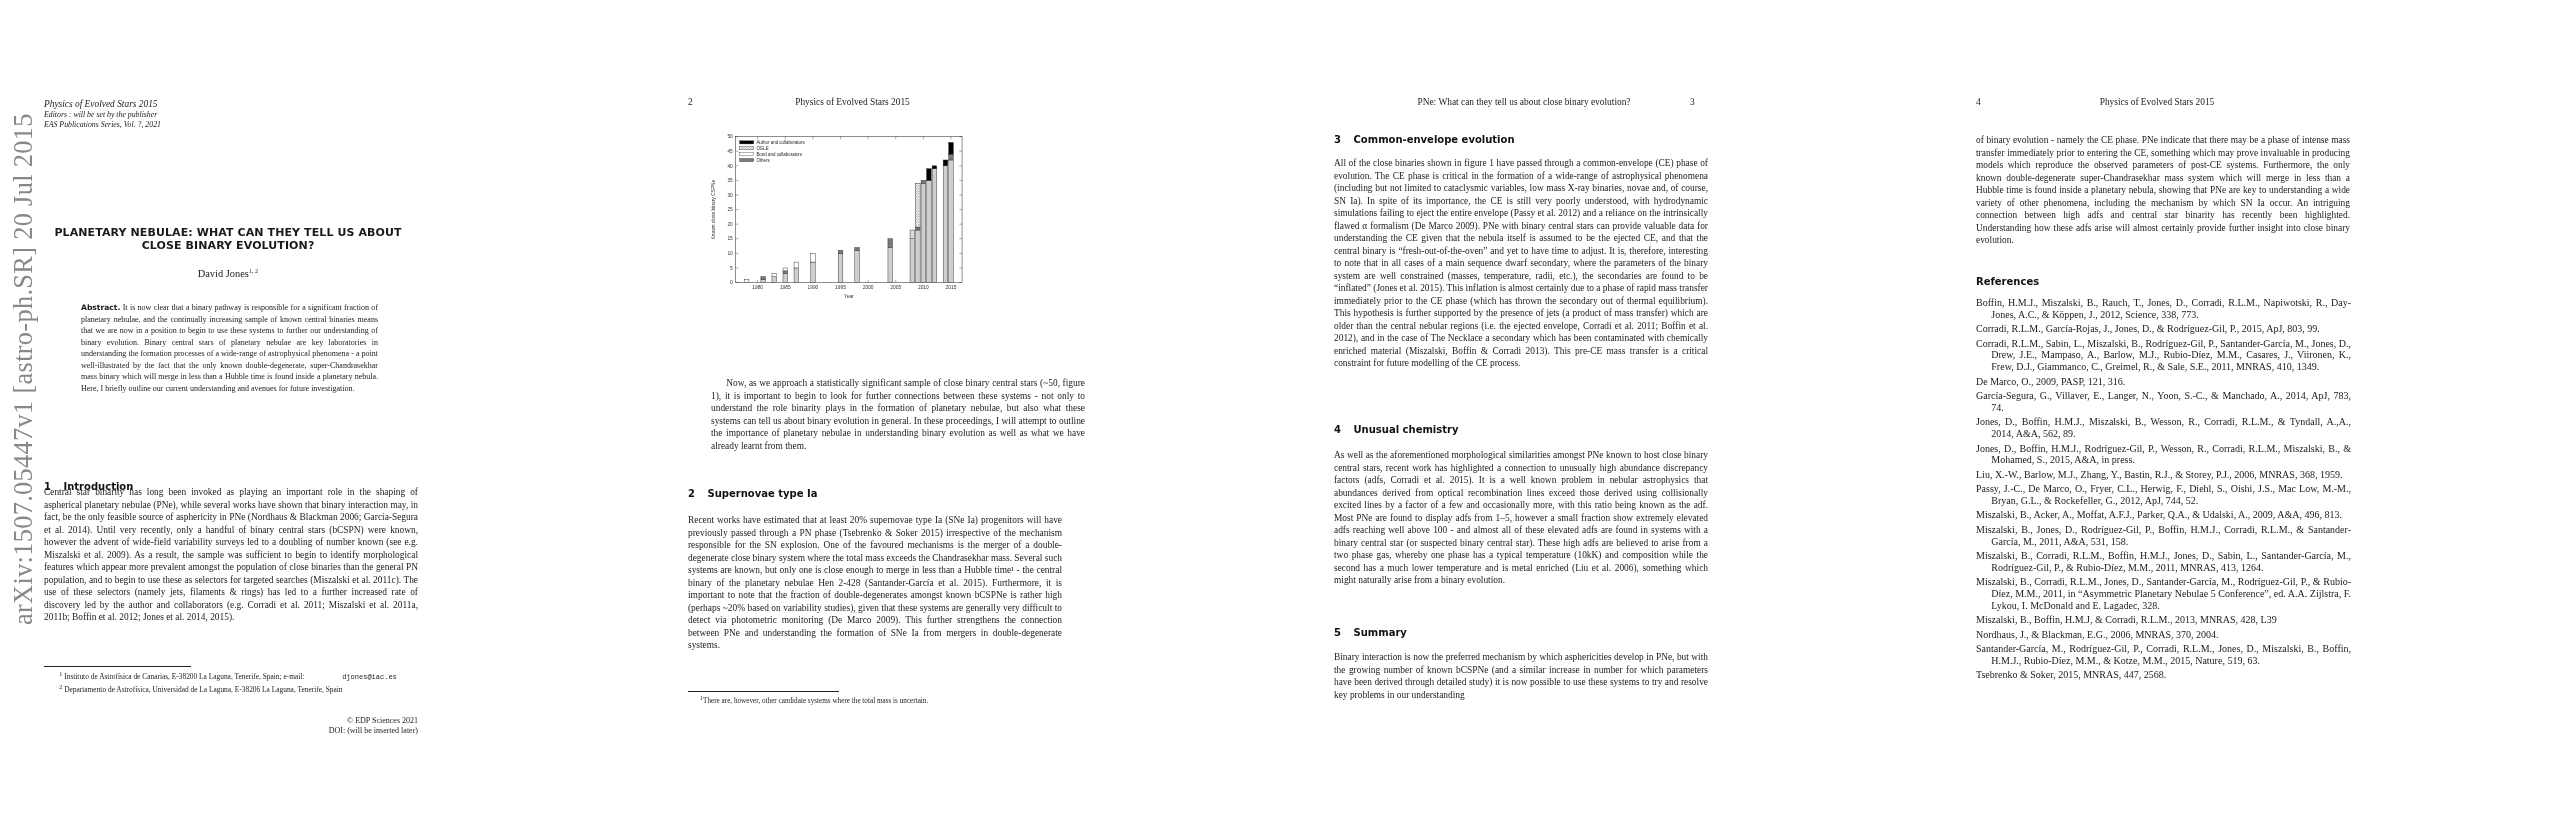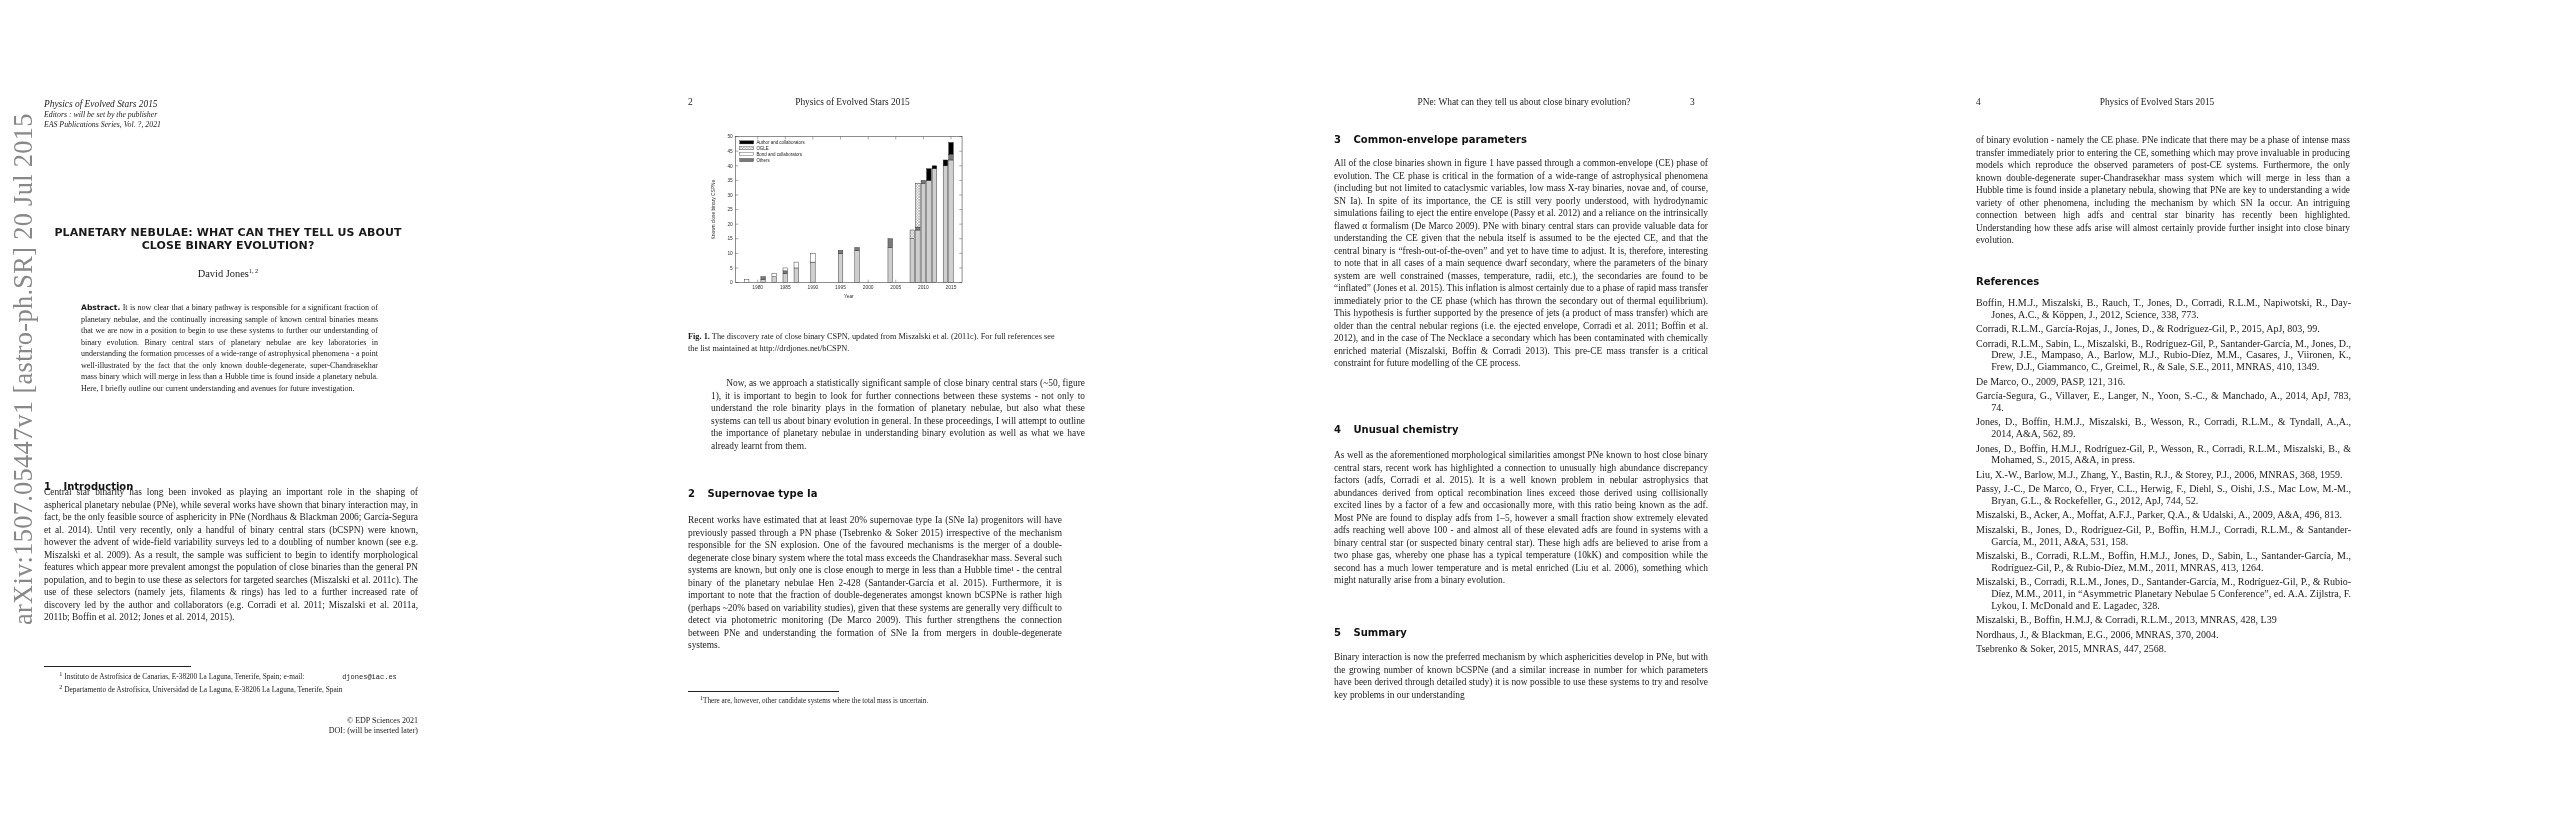--- a/index.html
+++ b/index.html
@@ -217,44 +217,40 @@
           <rect x="50" y="19.5" width="20" height="4.5" fill="url(#xhatch)" stroke="#222" stroke-width="0.5"></rect>
           <text x="74" y="24.3" font-size="6.4" fill="#222" font-family="&quot;Liberation Sans&quot;, sans-serif">OGLE</text>
           <rect x="50" y="28" width="20" height="4.5" fill="#ffffff" stroke="#222" stroke-width="0.5"></rect>
           <text x="74" y="32.8" font-size="6.4" fill="#222" font-family="&quot;Liberation Sans&quot;, sans-serif">Bond and collaborators</text>
           <rect x="50" y="36.5" width="20" height="4.5" fill="#7a7a7a" stroke="#222" stroke-width="0.5"></rect>
           <text x="74" y="41.3" font-size="6.4" fill="#222" font-family="&quot;Liberation Sans&quot;, sans-serif">Others</text>
         </g>
     </svg>
   </div>
 
-  <div id="fig-caption" class="serif">
-    <b>Fig. 1.</b>
-    <span>The discovery rate of close binary CSPN, updated from Miszalski et al. (2011c). For full references see the list maintained at http://drdjones.net/bCSPN.</span>
-  </div>
 
   <p id="p2-para1" class="body-text indent">Now, as we approach a statistically significant sample of close binary central stars (~50, figure 1), it is important to begin to look for further connections between these systems - not only to understand the role binarity plays in the formation of planetary nebulae, but also what these systems can tell us about binary evolution in general.  In these proceedings, I will attempt to outline the importance of planetary nebulae in understanding binary evolution as well as what we have already learnt from them.</p>
 
   <div id="sec2-head" class="section-head">
     <span class="num">2</span><span>Supernovae type Ia</span>
   </div>
   <p id="sec2-body" class="body-text">Recent works have estimated that at least 20% supernovae type Ia (SNe Ia) progenitors will have previously passed through a PN phase (Tsebrenko &amp; Soker 2015) irrespective of the mechanism responsible for the SN explosion.  One of the favoured mechanisms is the merger of a double-degenerate close binary system where the total mass exceeds the Chandrasekhar mass.  Several such systems are known, but only one is close enough to merge in less than a Hubble time¹ - the central binary of the planetary nebulae Hen 2-428 (Santander-García et al. 2015).  Furthermore, it is important to note that the fraction of double-degenerates amongst known bCSPNe is rather high (perhaps ~20% based on variability studies), given that these systems are generally very difficult to detect via photometric monitoring (De Marco 2009).  This further strengthens the connection between PNe and understanding the formation of SNe Ia from mergers in double-degenerate systems.</p>
 
   <div id="p2-fn-rule"></div>
   <div id="p2-fn" class="small-text">
     <sup>1</sup><span>There are, however, other candidate systems where the total mass is uncertain.</span>
   </div>
 </div>
 
 <div class="page" id="p3">
   <div class="running-head runhead-center">PNe: What can they tell us about close binary evolution?</div>
   <div class="running-head pagenum">3</div>
 
   <div id="sec3-head" class="section-head">
-    <span class="num">3</span><span>Common-envelope parameters</span>
+    <span class="num">3</span><span>Common-envelope evolution</span>
   </div>
   <p id="sec3-body" class="body-text">All of the close binaries shown in figure 1 have passed through a common-envelope (CE) phase of evolution.  The CE phase is critical in the formation of a wide-range of astrophysical phenomena (including but not limited to cataclysmic variables, low mass X-ray binaries, novae and, of course, SN Ia).  In spite of its importance, the CE is still very poorly understood, with hydrodynamic simulations failing to eject the entire envelope (Passy et al.  2012) and a reliance on the intrinsically flawed α formalism (De Marco 2009).  PNe with binary central stars can provide valuable data for understanding the CE given that the nebula itself is assumed to be the ejected CE, and that the central binary is “fresh-out-of-the-oven” and yet to have time to adjust.  It is, therefore, interesting to note that in all cases of a main sequence dwarf secondary, where the parameters of the binary system are well constrained (masses, temperature, radii, etc.), the secondaries are found to be “inflated” (Jones et al. 2015).  This inflation is almost certainly due to a phase of rapid mass transfer immediately prior to the CE phase (which has thrown the secondary out of thermal equilibrium).  This hypothesis is further supported by the presence of jets (a product of mass transfer) which are older than the central nebular regions (i.e. the ejected envelope, Corradi et al. 2011; Boffin et al. 2012), and in the case of The Necklace a secondary which has been contaminated with chemically enriched material (Miszalski, Boffin &amp; Corradi 2013).  This pre-CE mass transfer is a critical constraint for future modelling of the CE process.</p>
 
   <div id="sec4-head" class="section-head">
     <span class="num">4</span><span>Unusual chemistry</span>
   </div>
   <p id="sec4-body" class="body-text">As well as the aforementioned morphological similarities amongst PNe known to host close binary central stars, recent work has highlighted a connection to unusually high abundance discrepancy factors (adfs, Corradi et al.  2015).  It is a well known problem in nebular astrophysics that abundances derived from optical recombination lines exceed those derived using collisionally excited lines by a factor of a few and occasionally more, with this ratio being known as the adf.  Most PNe are found to display adfs from 1–5, however a small fraction show extremely elevated adfs reaching well above 100 - and almost all of these elevated adfs are found in systems with a binary central star (or suspected binary central star). These high adfs are believed to arise from a two phase gas, whereby one phase has a typical temperature (10kK) and composition while the second has a much lower temperature and is metal enriched (Liu et al. 2006), something which might naturally arise from a binary evolution.</p>
 
   <div id="sec5-head" class="section-head">
     <span class="num">5</span><span>Summary</span>
@@ -278,16 +274,17 @@
     <div class="hang">Jones, D., Boffin, H.M.J., Miszalski, B., Wesson, R., Corradi, R.L.M., &amp; Tyndall, A.,A., 2014, A&amp;A, 562, 89.</div>
     <div class="hang">Jones, D., Boffin, H.M.J., Rodríguez-Gil, P., Wesson, R., Corradi, R.L.M., Miszalski, B., &amp; Mohamed, S., 2015, A&amp;A, in press.</div>
     <div class="hang">Liu, X.-W., Barlow, M.J., Zhang, Y., Bastin, R.J., &amp; Storey, P.J., 2006, MNRAS, 368, 1959.</div>
     <div class="hang">Passy, J.-C., De Marco, O., Fryer, C.L., Herwig, F., Diehl, S., Oishi, J.S., Mac Low, M.-M., Bryan, G.L., &amp; Rockefeller, G., 2012, ApJ, 744, 52.</div>
     <div class="hang">Miszalski, B., Acker, A., Moffat, A.F.J., Parker, Q.A., &amp; Udalski, A., 2009, A&amp;A, 496, 813.</div>
     <div class="hang">Miszalski, B., Jones, D., Rodríguez-Gil, P., Boffin, H.M.J., Corradi, R.L.M., &amp; Santander-García, M., 2011, A&amp;A, 531, 158.</div>
     <div class="hang">Miszalski, B., Corradi, R.L.M., Boffin, H.M.J., Jones, D., Sabin, L., Santander-García, M., Rodríguez-Gil, P., &amp; Rubio-Díez, M.M., 2011, MNRAS, 413, 1264.</div>
     <div class="hang">Miszalski, B., Corradi, R.L.M., Jones, D., Santander-García, M., Rodríguez-Gil, P., &amp; Rubio-Díez, M.M., 2011, in “Asymmetric Planetary Nebulae 5 Conference”, ed. A.A. Zijlstra, F. Lykou, I. McDonald and E. Lagadec, 328.</div>
     <div class="hang">Miszalski, B., Boffin, H.M.J, &amp; Corradi, R.L.M., 2013, MNRAS, 428, L39</div>
     <div class="hang">Nordhaus, J., &amp; Blackman, E.G., 2006, MNRAS, 370, 2004.</div>
+    <div class="hang">Santander-García, M., Rodríguez-Gil, P., Corradi, R.L.M., Jones, D., Miszalski, B., Boffin, H.M.J., Rubio-Díez, M.M., &amp; Kotze, M.M., 2015, Nature, 519, 63.</div>
     <div class="hang">Tsebrenko &amp; Soker, 2015, MNRAS, 447, 2568.</div>
   </div>
 </div>
 
 
 </body></html>

